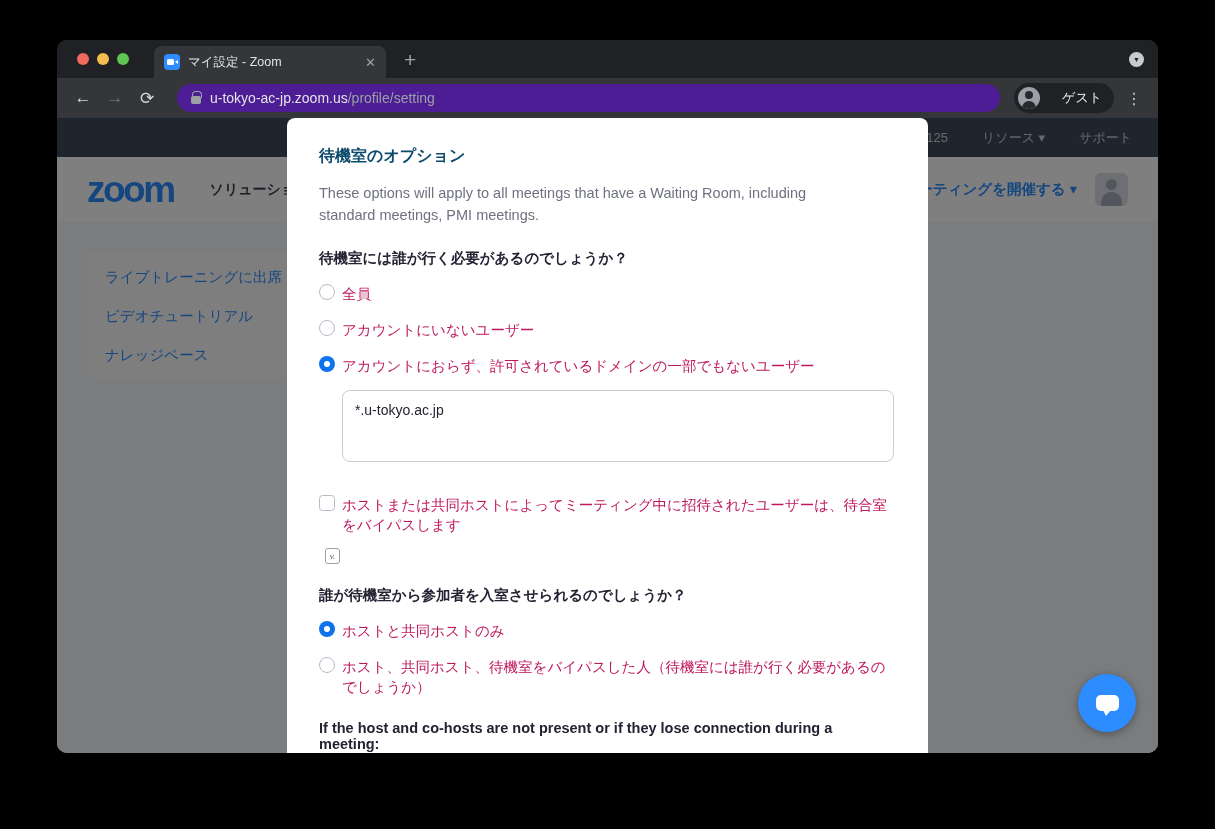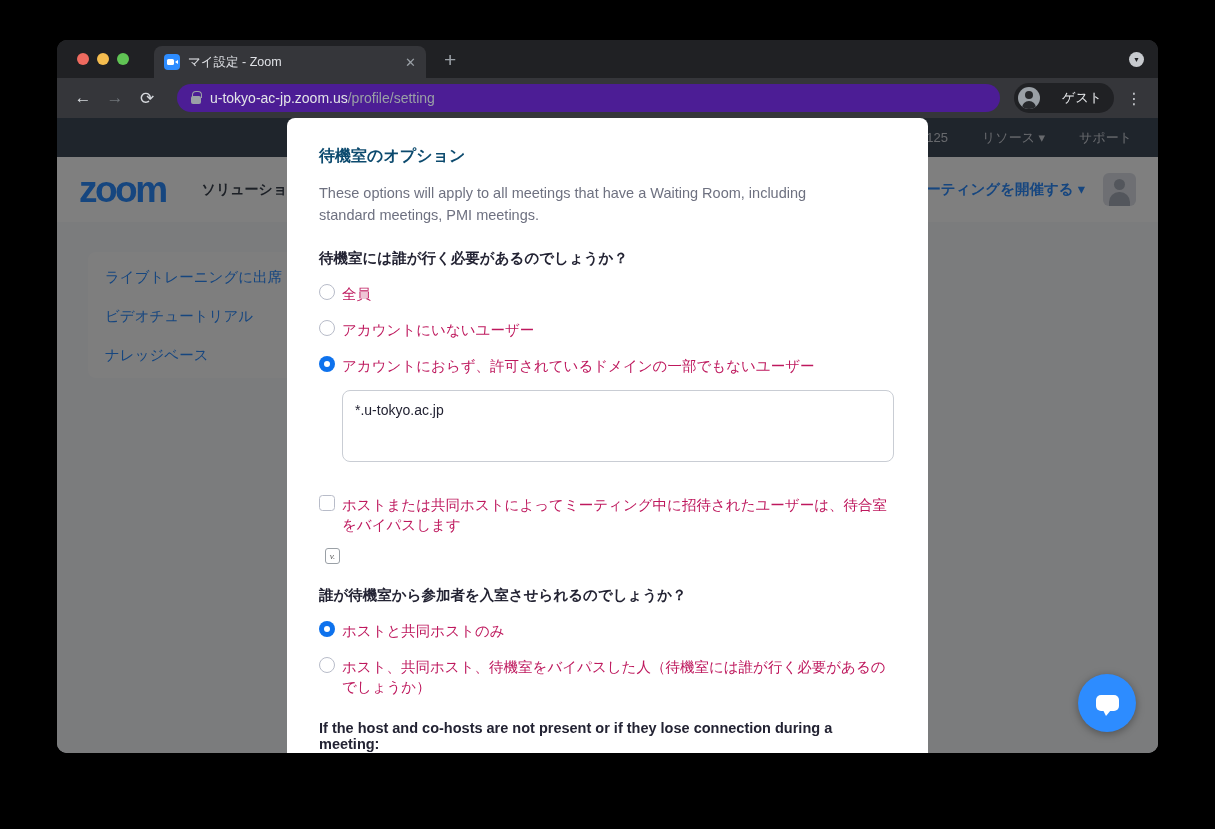--- a/index.html
+++ b/index.html
@@ -5,21 +5,21 @@
   * { margin:0; padding:0; box-sizing:border-box; }
   html,body { width:1215px; height:829px; background:#000; font-family:"Liberation Sans","DejaVu Sans",sans-serif; overflow:hidden; }
 
   .window { position:absolute; left:57px; top:40px; width:1101px; height:713px; border-radius:10px; overflow:hidden; background:#35363a; box-shadow:0 10px 40px rgba(0,0,0,.6); }
 
   
   .tabstrip { height:38px; background:#202124; display:flex; align-items:flex-end; position:relative; }
   .traffic { position:absolute; left:20px; top:13px; display:flex; gap:8px; }
   .traffic span { width:12px; height:12px; border-radius:50%; display:block; }
   .light-red{ background:#ee6a5f; } .light-yellow{ background:#f5bd4f; } .light-green{ background:#60c454; }
-  .tab { margin-left:97px; width:272px; height:32px; background:#35363a; border-radius:8px 8px 0 0; display:flex; align-items:center; padding:4px 10px; gap:8px; }
+  .tab { margin-left:97px; width:232px; height:32px; background:#35363a; border-radius:8px 8px 0 0; display:flex; align-items:center; padding:4px 10px; gap:8px; }
   .favicon { width:16px; height:16px; border-radius:4px; background:#2d8cff; position:relative; flex:none; }
   .favicon::before { content:""; position:absolute; left:3px; top:5px; width:7px; height:6px; background:#fff; border-radius:1.5px; }
   .favicon::after { content:""; position:absolute; right:2px; top:5.5px; width:0; height:0; border-right:3.5px solid #fff; border-top:2.5px solid transparent; border-bottom:2.5px solid transparent; }
   .tab-title { color:#dfe1e5; font-size:12.5px; flex:1; white-space:nowrap; overflow:hidden; }
   .tab-close { color:#9aa0a6; font-size:13px; cursor:default; }
   .newtab { color:#9aa0a6; font-size:21px; font-weight:300; margin-left:18px; padding-bottom:6px; }
   .tabsearch { position:absolute; right:14px; top:12px; width:15px; height:15px; border-radius:50%; background:#c7cace; display:flex; align-items:center; justify-content:center; font-size:7px; color:#202124; }
 
   
   .toolbar { height:40px; background:#35363a; display:flex; align-items:center; padding:0 12px; gap:4px; }
@@ -34,21 +34,21 @@
   .g-avatar { width:22px; height:22px; border-radius:50%; background:#9aa0a6; position:relative; overflow:hidden; }
   .g-avatar::before { content:""; position:absolute; top:4px; left:7px; width:8px; height:8px; border-radius:50%; background:#27292c; }
   .g-avatar::after { content:""; position:absolute; top:14px; left:4px; width:14px; height:9px; border-radius:7px 7px 0 0; background:#27292c; }
   .guest-label { color:#e8eaed; font-size:13px; }
   .kebab { color:#c7cace; font-size:16px; width:24px; text-align:center; margin-left:4px; }
 
   
   .page { position:relative; height:635px; background:#f7f8fa; overflow:hidden; }
   .site-topbar { height:39px; background:#3f4a59; display:flex; align-items:center; justify-content:flex-end; gap:34px; padding-right:26px; }
   .site-topbar span { color:#cfd3da; font-size:13px; }
-  .site-header { height:65px; background:#fff; display:flex; align-items:center; padding:0 22px; }
+  .site-header { height:65px; background:#fff; display:flex; align-items:center; padding:0 30px; }
   .zoom-logo { color:#2d8cff; font-size:37px; font-weight:700; letter-spacing:-2.5px; line-height:1; margin-right:36px; }
   .site-nav { color:#39414d; font-size:14px; font-weight:700; }
   .header-right { margin-left:auto; display:flex; align-items:center; gap:18px; }
   .host-link { color:#2d8cff; font-size:14.5px; font-weight:700; }
   .hdr-avatar { width:33px; height:33px; border-radius:6px; background:#dcdfe6; position:relative; overflow:hidden; }
   .hdr-avatar::before { content:""; position:absolute; top:6px; left:11px; width:11px; height:11px; border-radius:50%; background:#a7adb8; }
   .hdr-avatar::after { content:""; position:absolute; top:19px; left:6px; width:21px; height:14px; border-radius:10px 10px 0 0; background:#a7adb8; }
   .side-card { position:absolute; left:31px; top:134px; width:260px; height:126px; background:#fdfdfd; border-radius:8px; padding:16px 0 0 17px; }
   .side-link { display:block; color:#2d8cff; font-size:14.5px; margin-bottom:20px; text-decoration:none; }
 

